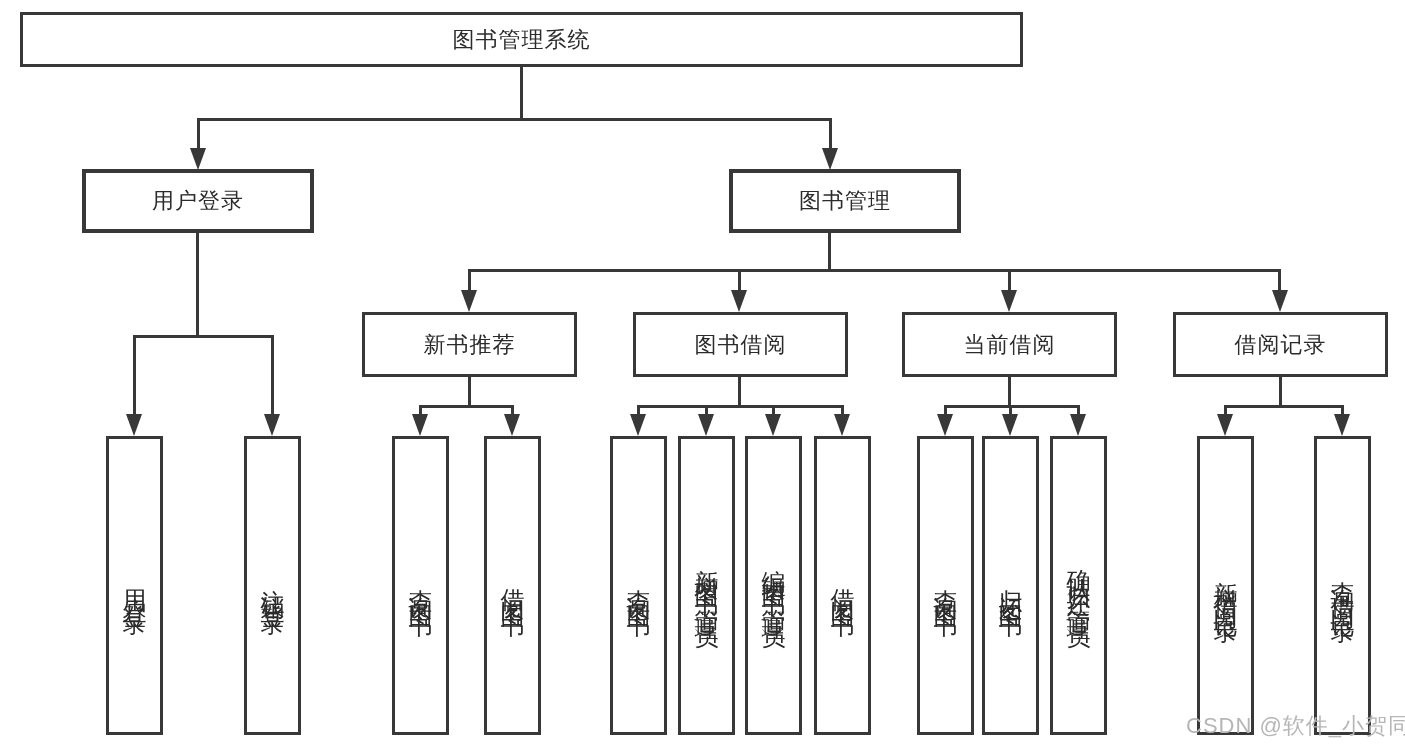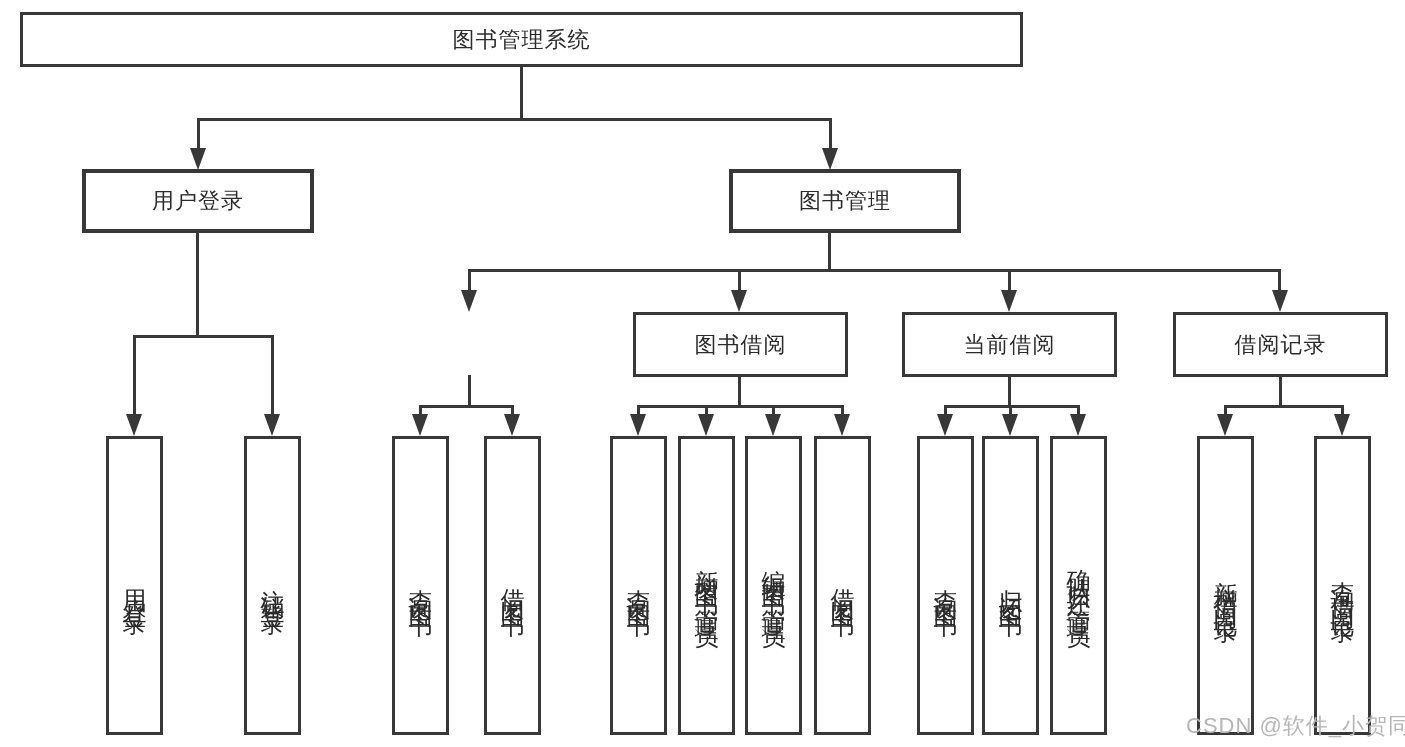--- a/index.html
+++ b/index.html
@@ -92,20 +92,23 @@
   <div class="hline" style="left:468px;top:269px;width:813px;"></div>
   <div class="vline" style="left:468px;top:269px;height:26px;"></div>
   <div class="arrowhead" style="left:461px;top:290px;"></div>
   <div class="vline" style="left:738px;top:269px;height:26px;"></div>
   <div class="arrowhead" style="left:731px;top:290px;"></div>
   <div class="vline" style="left:1008px;top:269px;height:26px;"></div>
   <div class="arrowhead" style="left:1001px;top:290px;"></div>
   <div class="vline" style="left:1278px;top:269px;height:26px;"></div>
   <div class="arrowhead" style="left:1272px;top:290px;"></div>
 
+  <div class="box lv2" style="left:362px;">
+    <span>新书推荐</span>
+  </div>
   <div class="box lv2" style="left:902px;">
     <span>当前借阅</span>
   </div>
   <div class="box lv2" style="left:633px;">
     <span>图书借阅</span>
   </div>
   <div class="box lv2" style="left:1173px;">
     <span>借阅记录</span>
   </div>
 

